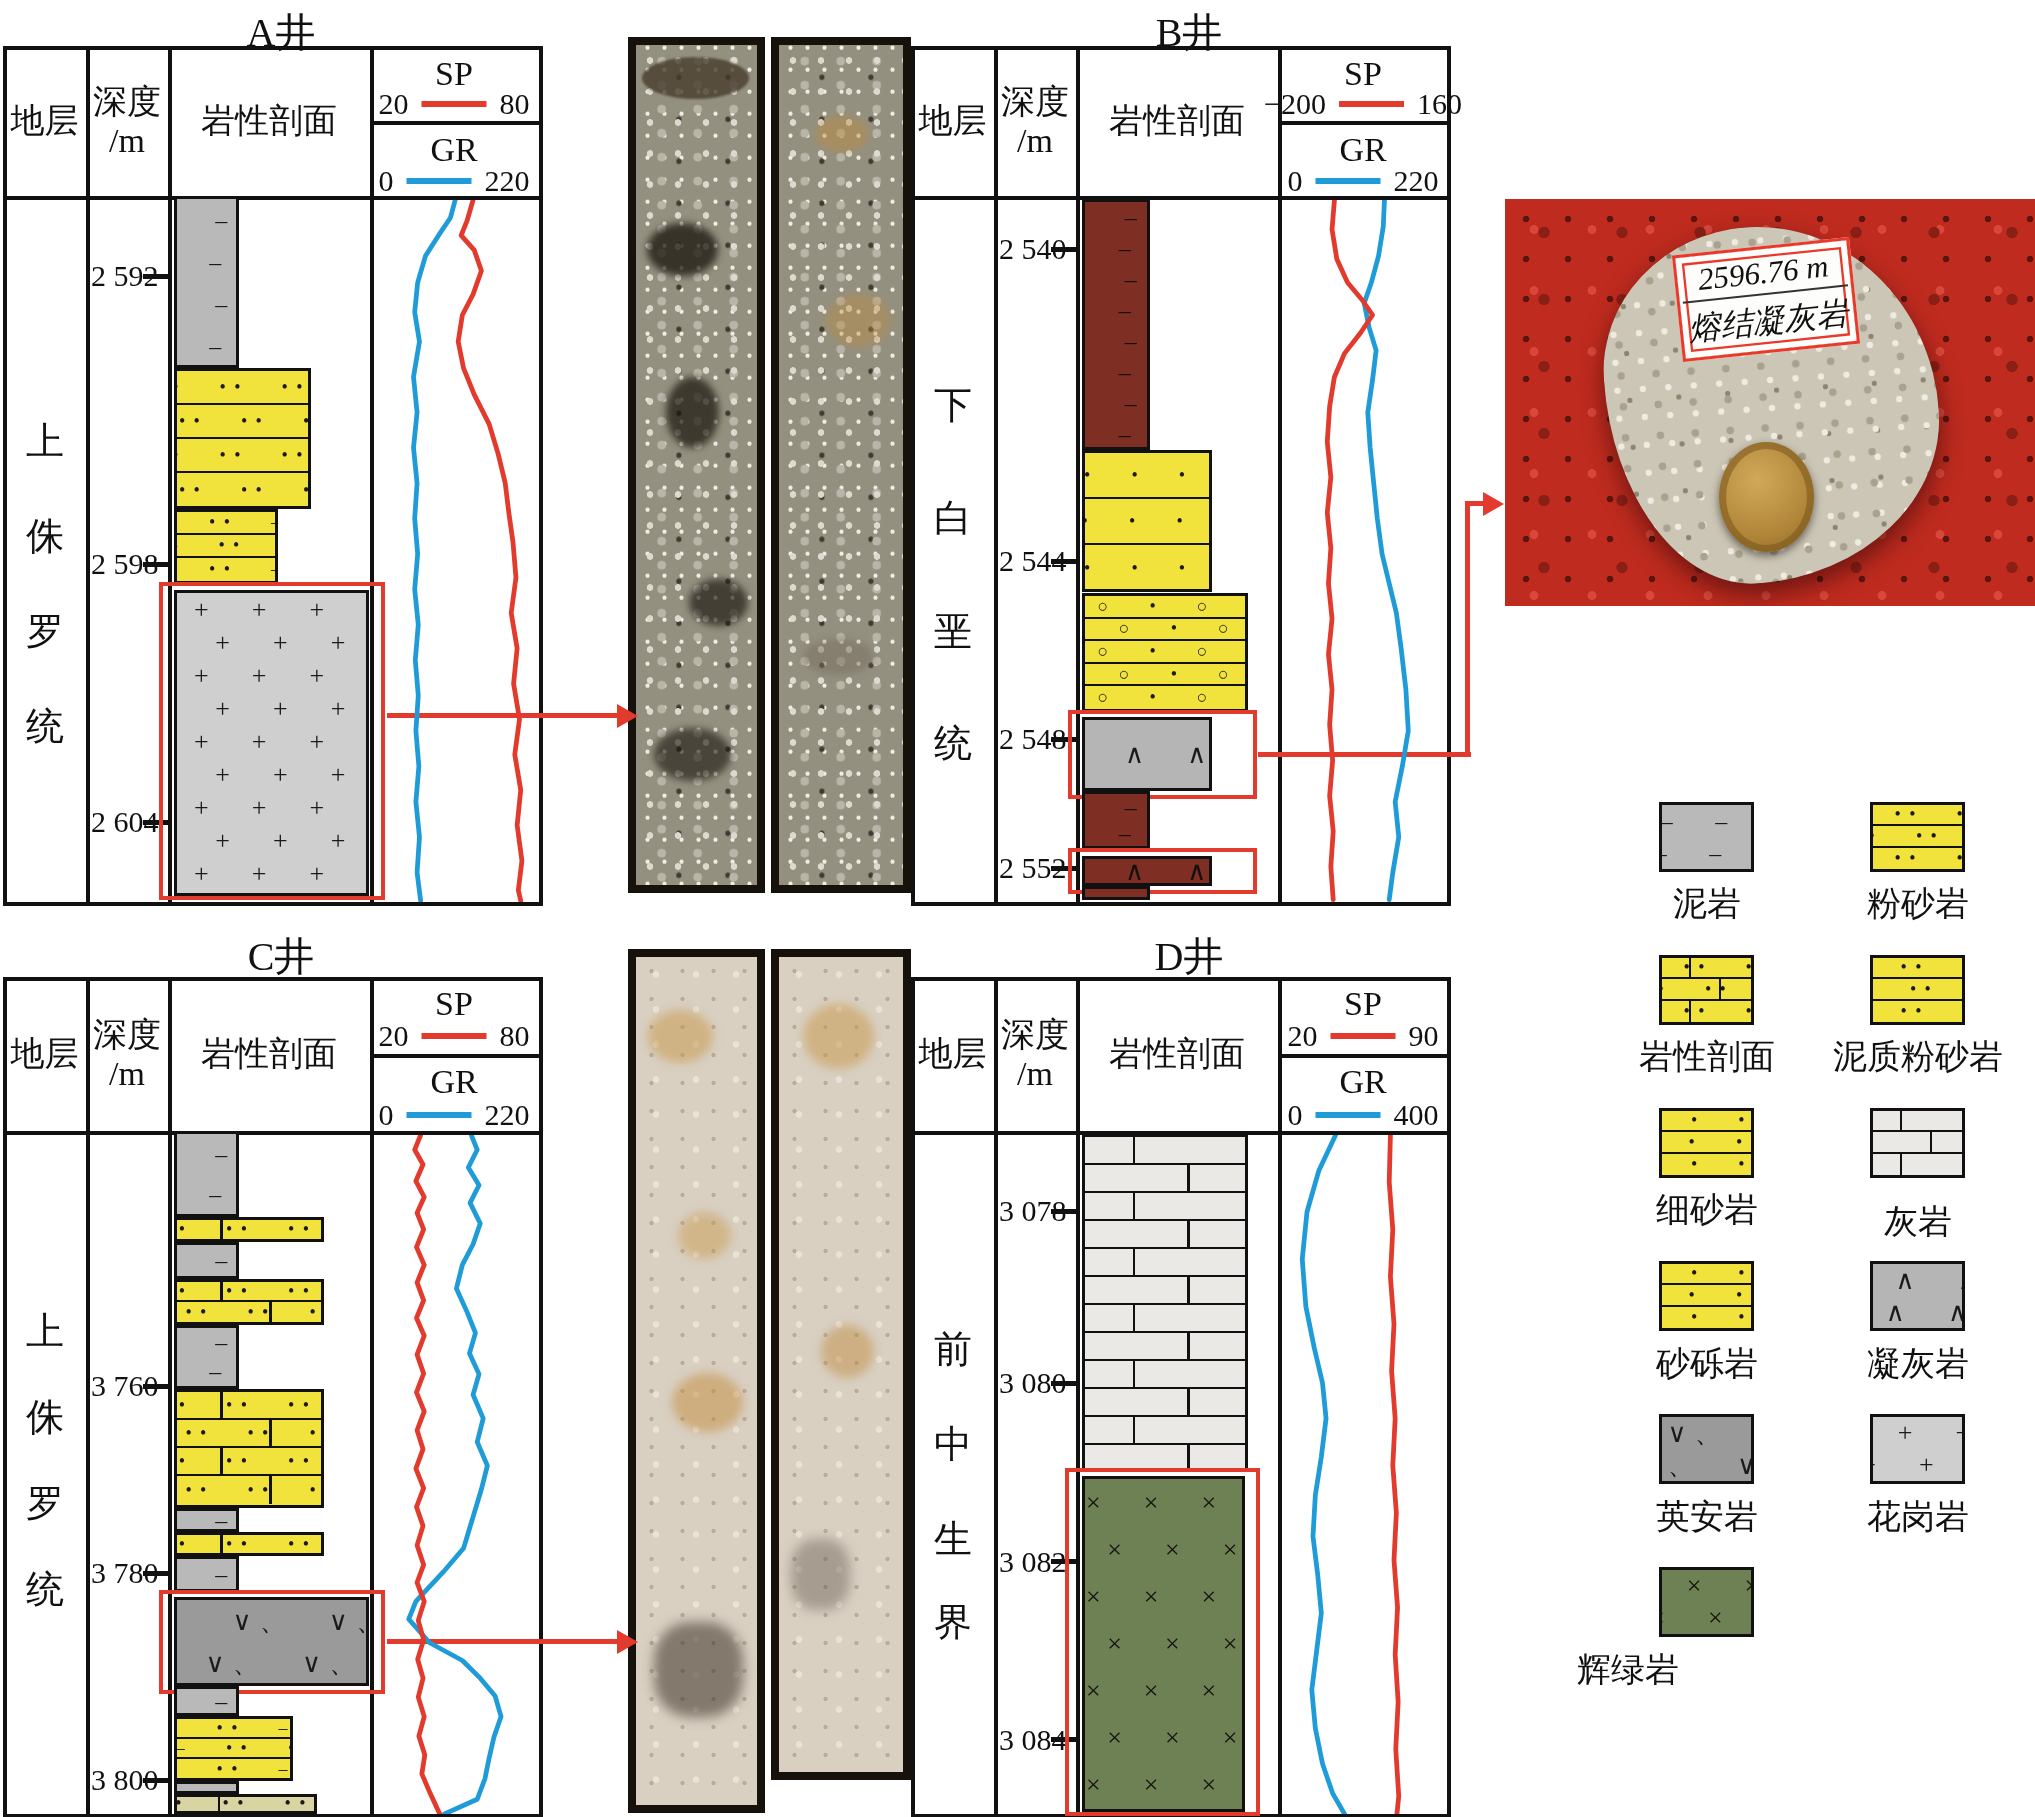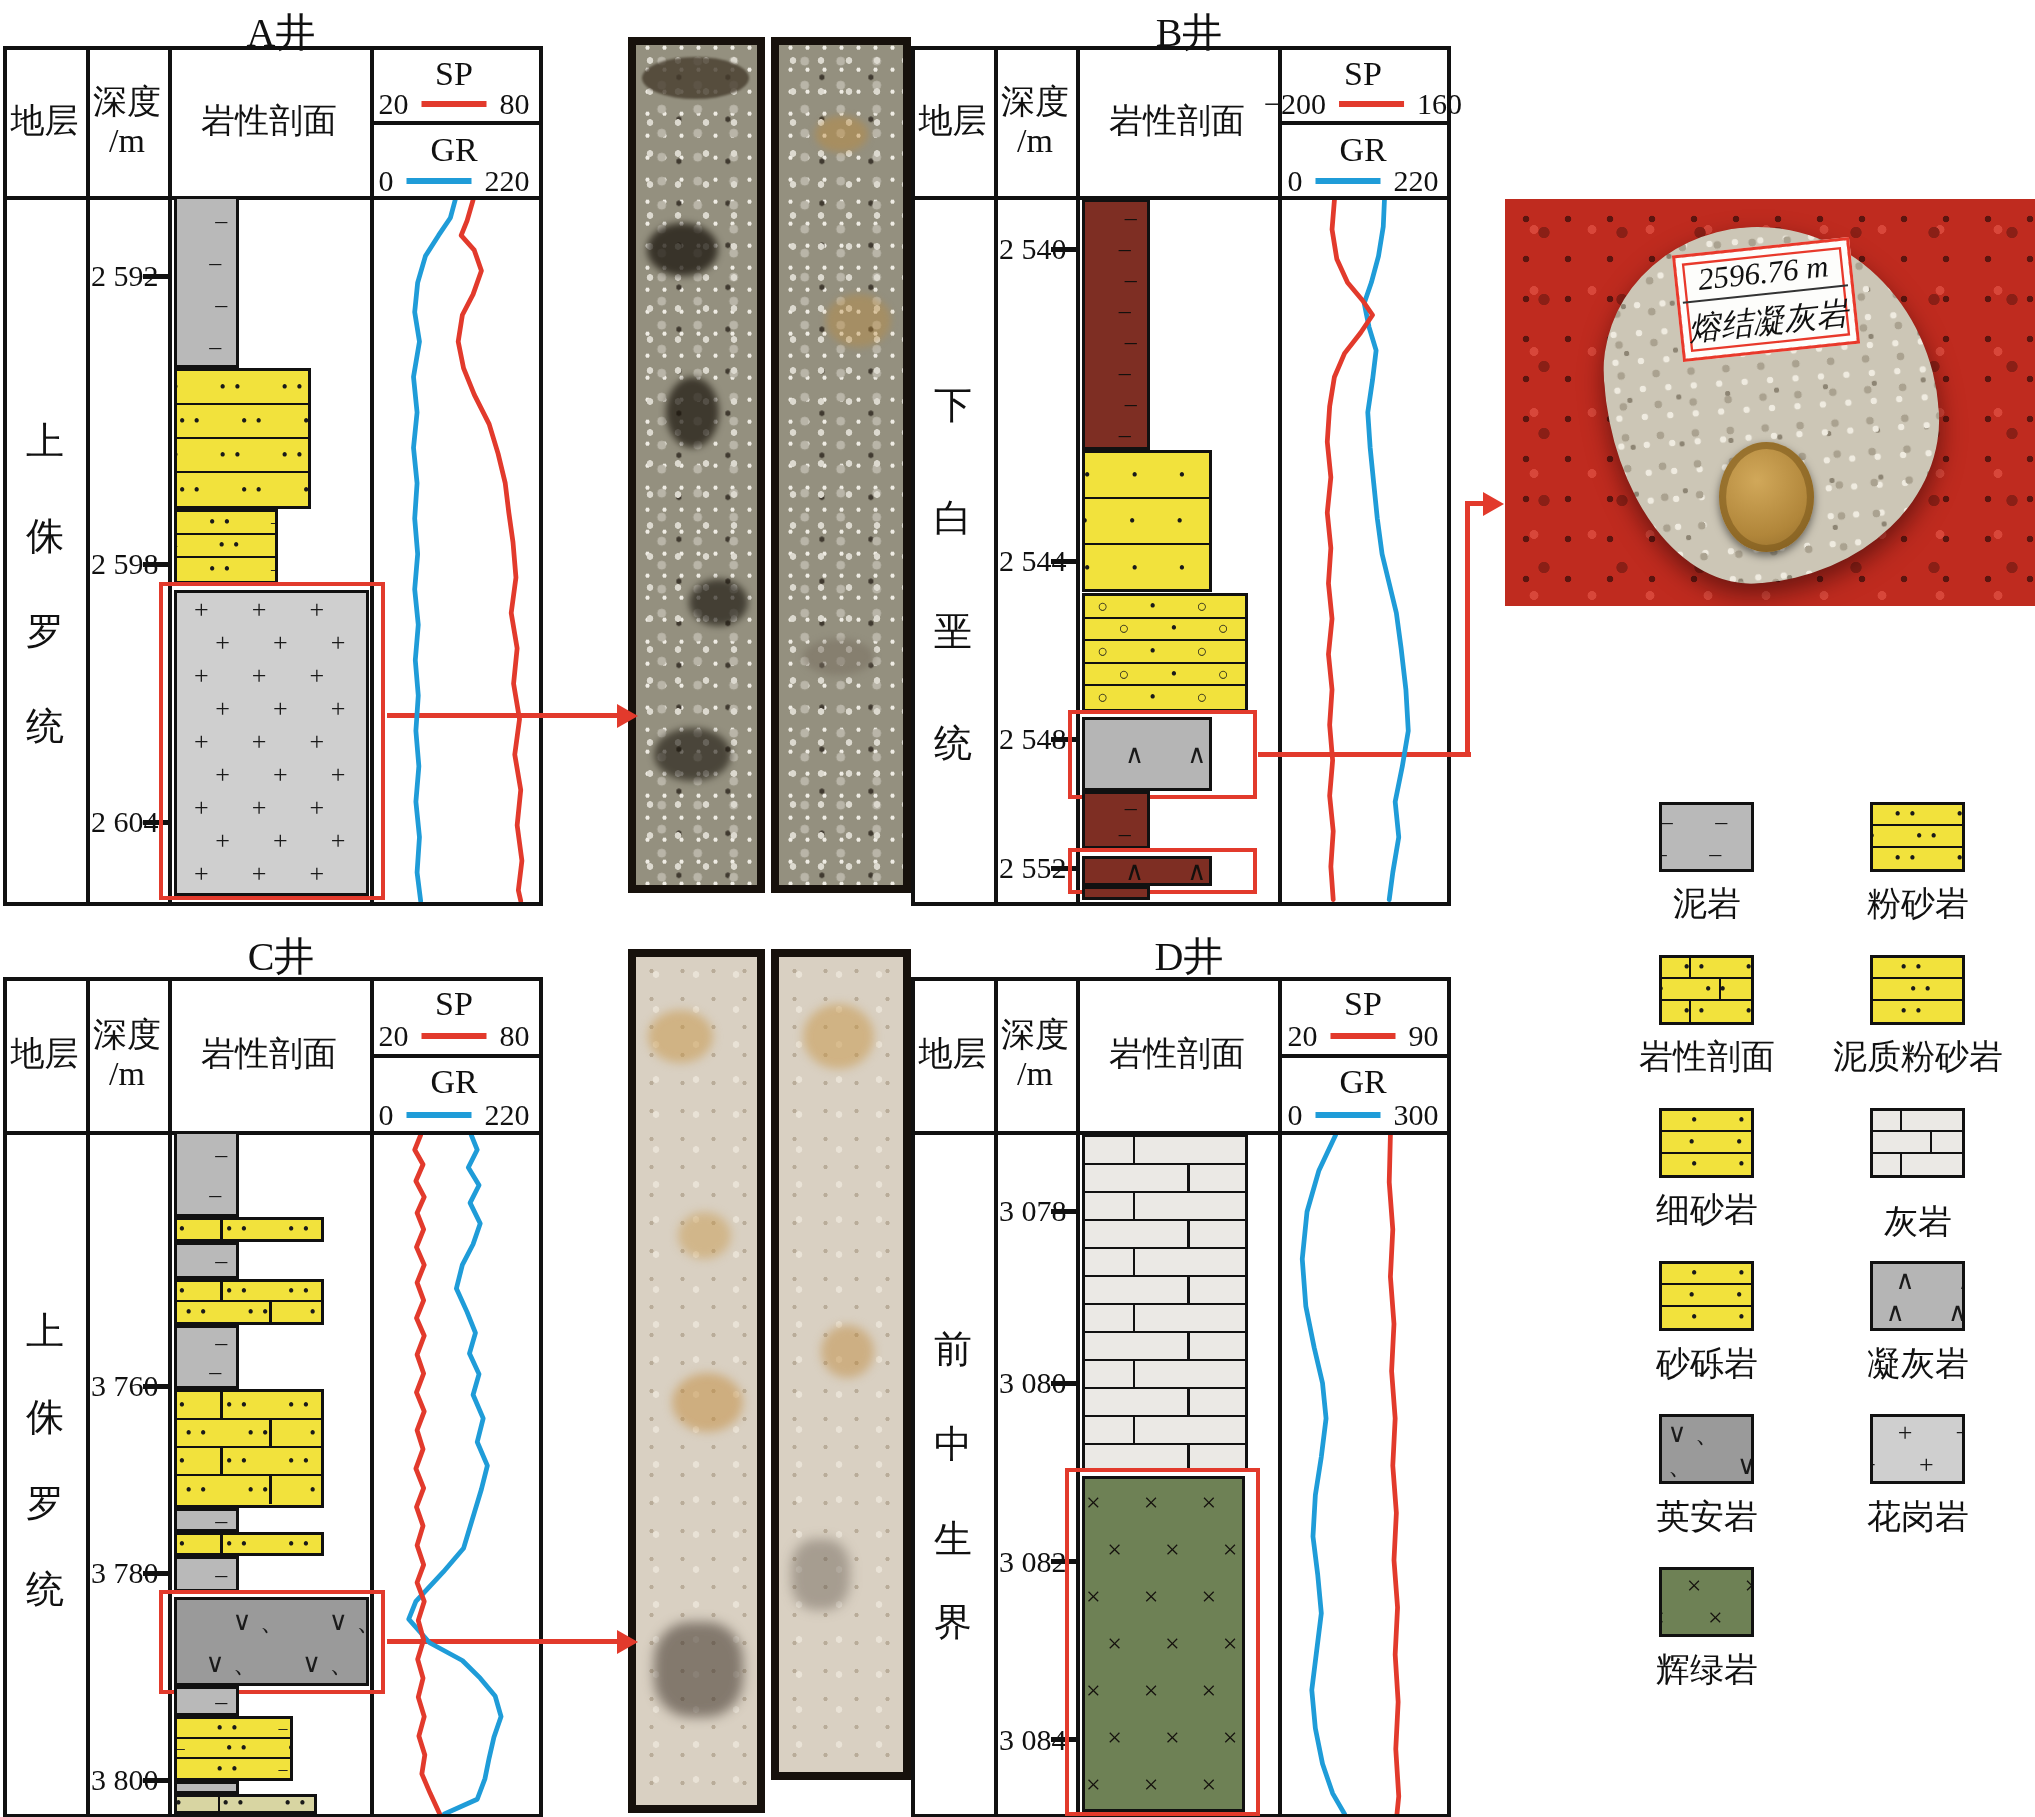--- a/index.html
+++ b/index.html
@@ -512,21 +512,21 @@
       <div class="curvehead" style="left:1363px;top:985px;">SP</div>
       <div class="rangerow" style="left:1363px;top:1019px;">
         <span>20</span>
         <span class="rangebar" style="background:#e23a2c;"></span>
         <span>90</span>
       </div>
       <div class="curvehead" style="left:1363px;top:1063px;">GR</div>
       <div class="rangerow" style="left:1363px;top:1098px;">
         <span>0</span>
         <span class="rangebar" style="background:#1f9cd8;"></span>
-        <span>300</span>
+        <span>400</span>
       </div>
       <div class="stratchar" style="left:953px;top:1324px;">前</div>
       <div class="stratchar" style="left:953px;top:1419px;">中</div>
       <div class="stratchar" style="left:953px;top:1514px;">生</div>
       <div class="stratchar" style="left:953px;top:1597px;">界</div>
       <div class="ticklabel" style="left:999px;top:1211px;width:53px;">3 078</div>
       <div class="tickmark" style="left:1051px;top:1209px;width:28.5px;"></div>
       <div class="ticklabel" style="left:999px;top:1383px;width:53px;">3 080</div>
       <div class="tickmark" style="left:1051px;top:1381px;width:28.5px;"></div>
       <div class="ticklabel" style="left:999px;top:1562px;width:53px;">3 082</div>
@@ -711,16 +711,16 @@
       </div>
       <div class="leglabel" style="left:1918px;top:1494px;">花岗岩</div>
       <div class="unit" style="left: 1659px; top: 1567px; width: 95px; height: 70px; background: rgb(110, 129, 85);">
         <div class="urow" style="height: 32px; color: rgb(20, 16, 13);">
           <span style="font-size: 26px; letter-spacing: 8.3px; word-spacing: 20px; transform: translateX(-8.3px);">×  ×  ×</span>
         </div>
         <div class="urow" style="height: 32px; color: rgb(20, 16, 13);">
           <span style="font-size: 26px; letter-spacing: 8.3px; word-spacing: 20px; transform: translateX(13px);">×  ×  ×</span>
         </div>
       </div>
-      <div class="leglabel" style="left:1707px;top:1647px;">辉绿岩</div>
+      <div class="leglabel" style="left:1628px;top:1647px;">辉绿岩</div>
     </div>
 </div>
 
 
 </body></html>

